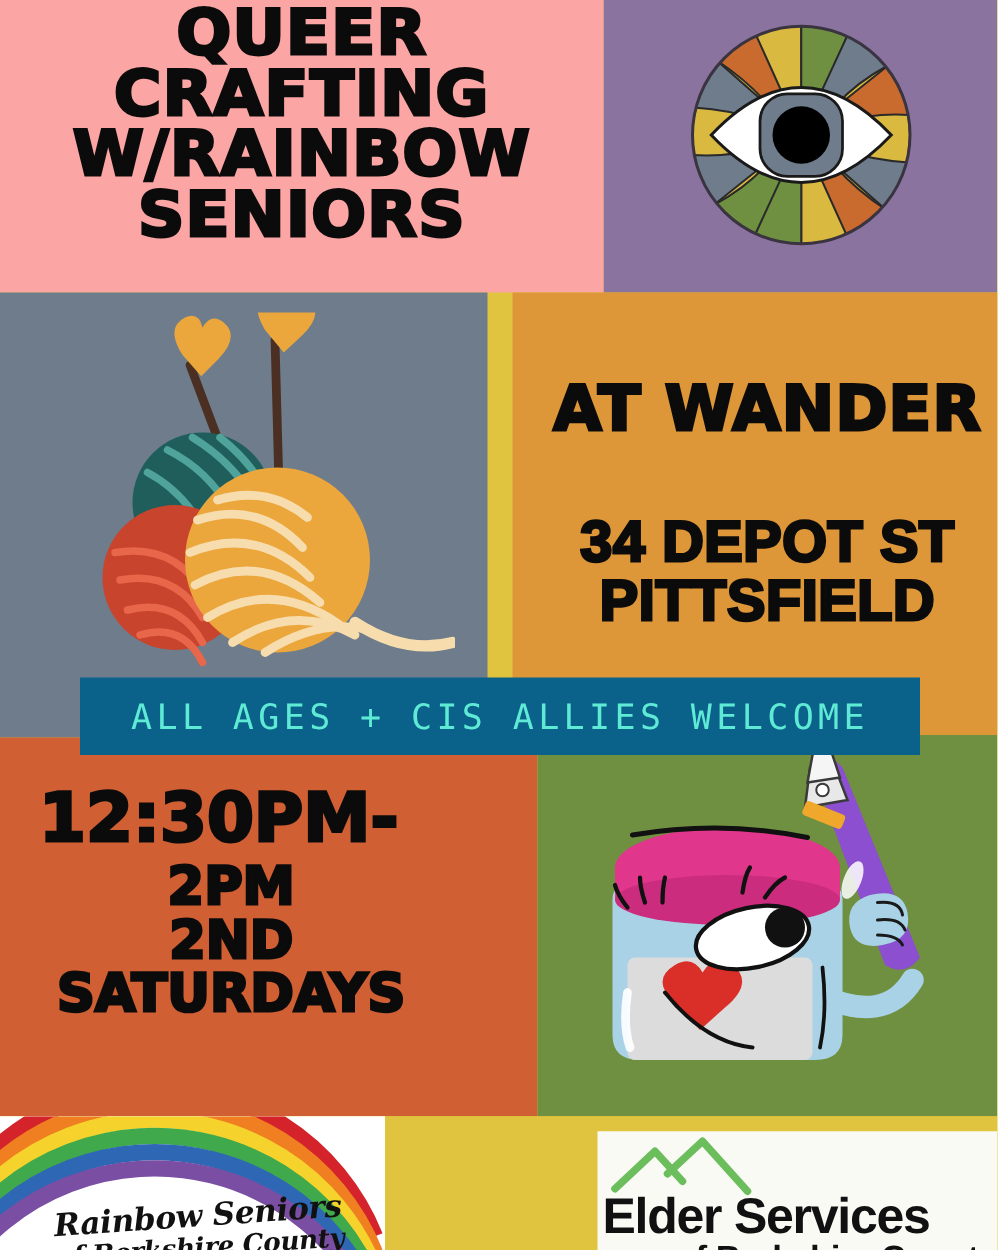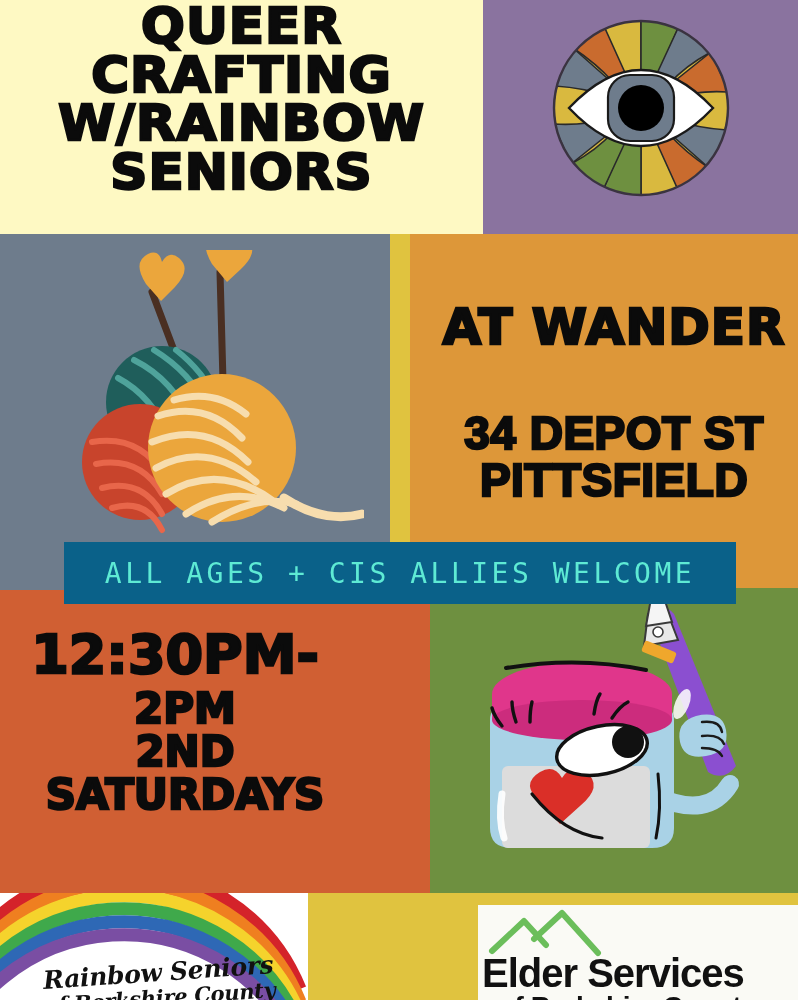--- a/index.html
+++ b/index.html
@@ -17,21 +17,21 @@
     overflow: hidden;
     background: #E0C33F;
   }
 
   
   .block { position: absolute; }
 
   
   #title-block {
     left: 0; top: 0; width: 483px; height: 234px;
-    background: #fef9c3;
+    background: #fca5a5;
     text-decoration: underline;
   }
   #title-text {
     position: absolute;
     left: 0; top: 2px; width: 483px;
     text-align: center;
     color: #0b0b0b;
     font-family: "DejaVu Sans", sans-serif;
     font-weight: 700;
     font-size: 50px;
@@ -143,21 +143,21 @@
     font-size: 25px; line-height: 1.0;
     letter-spacing: -0.3px;
     white-space: pre-line;
     transform: rotate(-4deg);
     text-align: center;
   }
   #rainbow-sub { font-size: 21px; display: block; margin-top: 2px; }
 
   #elder-logo {
     position: absolute; left: 478px; top: 12px; width: 320px; height: 95px;
-    background: #FAFAF5; overflow: hidden;
+    background: #FAFAF5; overflow: hidden; text-align: right;
   }
   #elder-mtn { position: absolute; left: 8px; top: 4px; }
   #elder-name {
     position: absolute; left: 4px; top: 48px;
     color: #111; font-family: "Liberation Sans", sans-serif;
     font-weight: 700; font-size: 40px; line-height: 1;
     letter-spacing: -1px;
   }
   #elder-sub {
     position: absolute; left: 20px; top: 88px;

